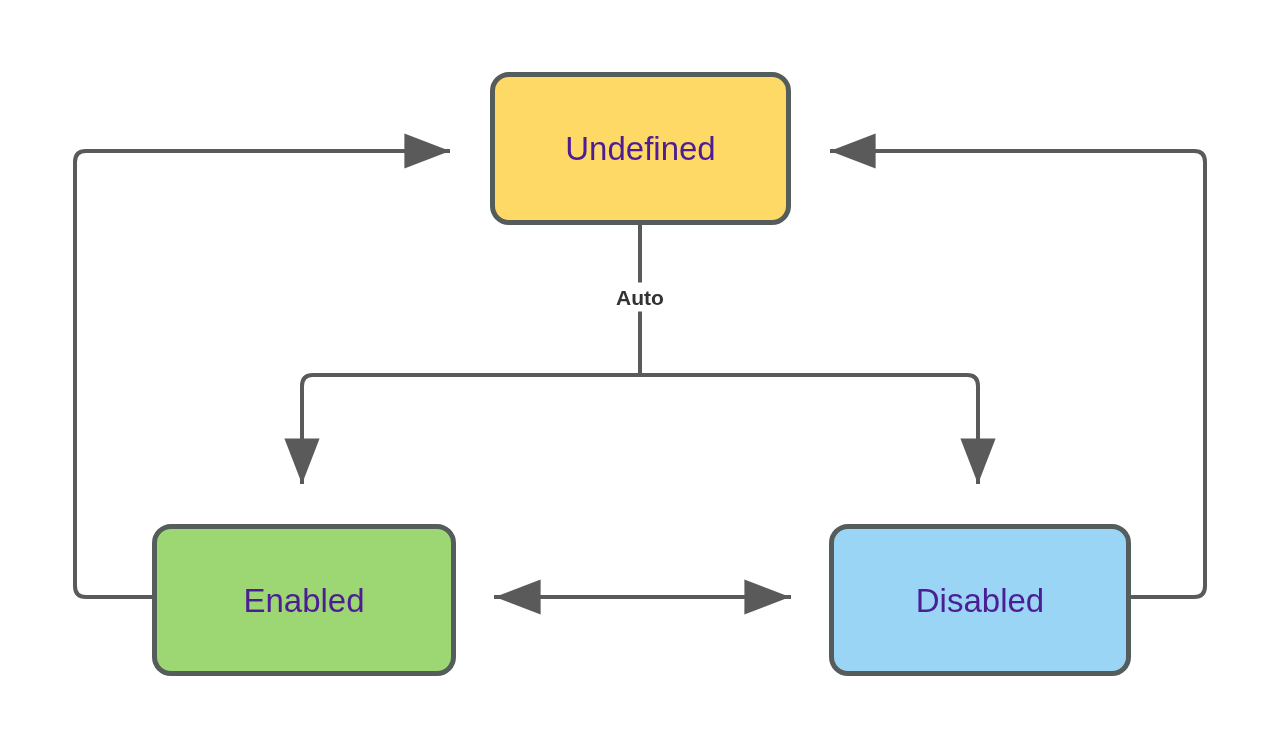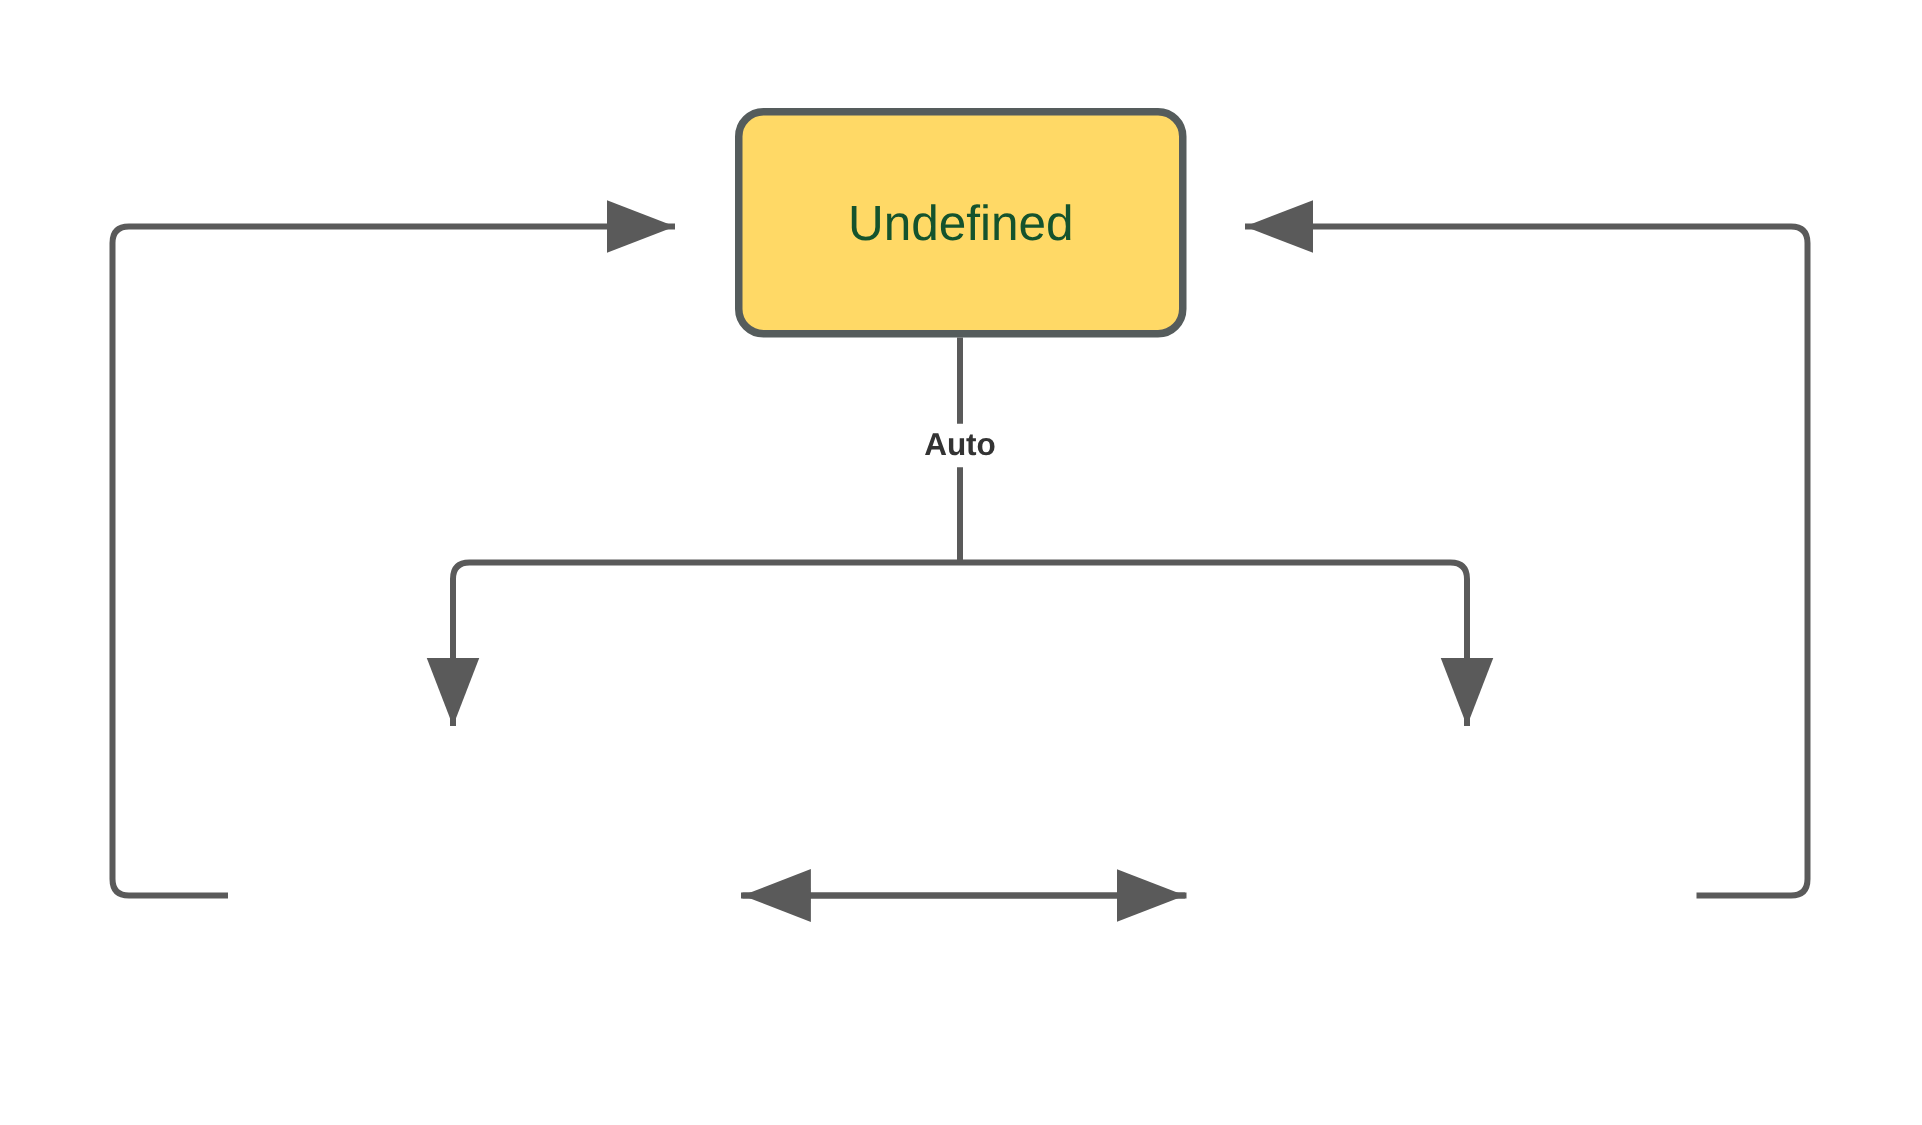--- a/index.html
+++ b/index.html
@@ -34,21 +34,21 @@
     border-radius: 19px;
     display: flex;
     align-items: center;
     justify-content: center;
     z-index: 2;
   }
   .node-label {
     font-family: "Liberation Sans", sans-serif;
     font-size: 33px;
     font-weight: 400;
-    color: #14532d;
+    color: #4c1d95;
     line-height: 1;
     letter-spacing: 0px;
     white-space: nowrap;
     user-select: none;
   }
   #node-undefined {
     left: 490px;
     top: 72px;
     width: 301px;
     height: 153px;
@@ -119,17 +119,23 @@
 
       <path d="M 494 597 L 790 597" marker-end="url(#arrow-right)"></path>
       <path d="M 791 597 L 495 597" marker-end="url(#arrow-left)"></path>
     </g>
   </svg>
 
   <div class="node-box" id="node-undefined">
     <span class="node-label">Undefined</span>
   </div>
 
+  <div class="node-box" id="node-enabled">
+    <span class="node-label">Enabled</span>
+  </div>
 
+  <div class="node-box" id="node-disabled">
+    <span class="node-label">Disabled</span>
+  </div>
 
   <div class="edge-label" id="edge-label-auto">Auto</div>
 
 </div>
 
 </body></html>

